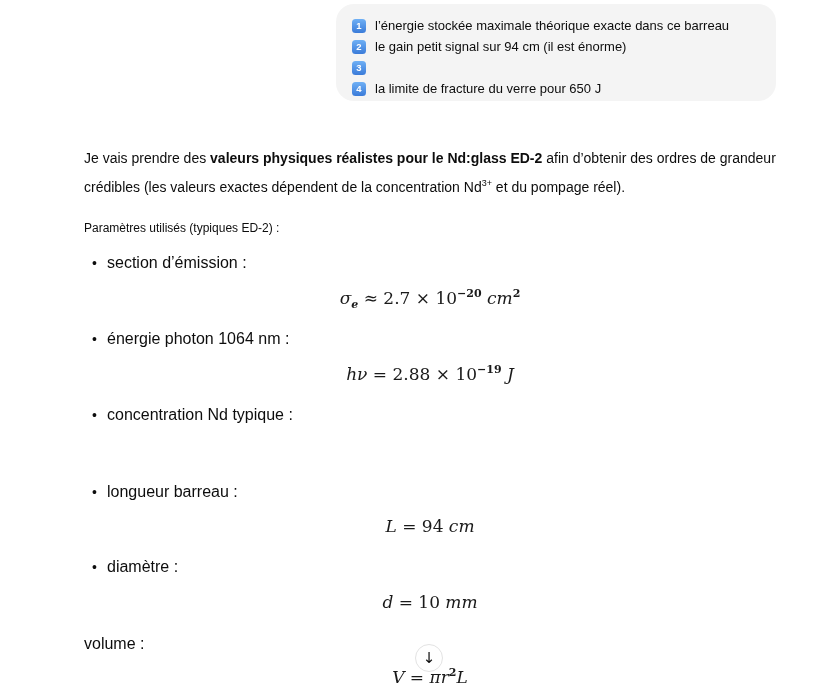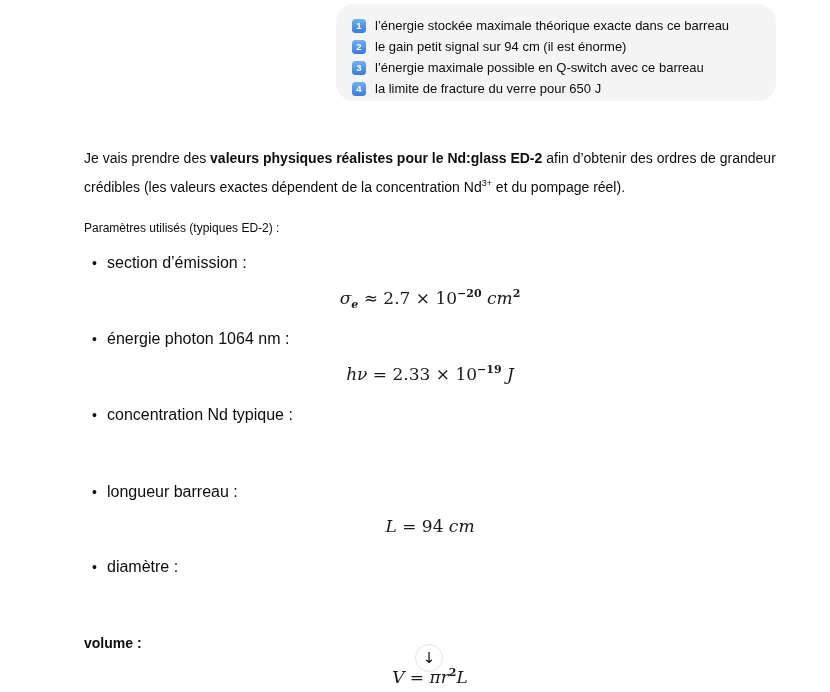--- a/index.html
+++ b/index.html
@@ -59,21 +59,21 @@
   .bullet-label{font-size:16px;}
   .formula{
     text-align:center;
     font-family:"DejaVu Serif", serif;
     font-size:17px;
     color:var(--math);
   }
   .formula .seg-r{font-style:normal;}
   .formula sup,.formula sub{font-size:11px;font-weight:bold;}
   .formula sub.seg-subi{font-style:italic;}
-  .volume-label{top:635px;font-size:14px;font-weight:bold;}
+  .volume-label{top:635px;font-size:16px;}
   
   .scroll-btn{
     position:absolute;
     left:415px;top:644px;
     width:28px;height:28px;
     border-radius:50%;
     background:#ffffff;
     border:1px solid var(--btn-border);
     display:flex;align-items:center;justify-content:center;
     cursor:pointer;
@@ -93,21 +93,20 @@
     <div class="bubble-row">
       <span class="badge">1</span>
       <span class="bubble-text">l’énergie stockée maximale théorique exacte dans ce barreau</span>
     </div>
     <div class="bubble-row">
       <span class="badge">2</span>
       <span class="bubble-text">le gain petit signal sur 94 cm (il est énorme)</span>
     </div>
     <div class="bubble-row">
       <span class="badge">3</span>
-      <span class="bubble-text">l’énergie maximale possible en Q-switch avec ce barreau</span>
     </div>
     <div class="bubble-row">
       <span class="badge">4</span>
       <span class="bubble-text">la limite de fracture du verre pour 650 J</span>
     </div>
   </div>
 
   <p class="assistant-block intro" style="top:146px"><span class="seg-r">Je vais prendre des </span><span class="seg-b">valeurs physiques réalistes pour le Nd:glass ED-2</span><span class="seg-r"> afin d’obtenir des ordres de grandeur</span><br><span class="seg-r">crédibles (les valeurs exactes dépendent de la concentration Nd</span><sup class="seg-sup">3+</sup><span class="seg-r"> et du pompage réel).</span></p>
 
   <p class="assistant-block params-heading" style="top:221px">Paramètres utilisés (typiques ED-2) :</p>
@@ -115,37 +114,38 @@
   <div class="assistant-block bullet-row" style="top:254px">
     <span class="bullet-dot">•</span>
     <span class="bullet-label">section d’émission :</span>
   </div>
   <div class="assistant-block formula" style="top:287px"><span class="seg-i">σ</span><sub class="seg-subi">e</sub><span class="seg-r"> ≈ </span><span class="seg-r">2.7</span><span class="seg-r"> × </span><span class="seg-r">10</span><sup class="seg-sup">−20</sup><span class="seg-i"> cm</span><sup class="seg-sup">2</sup></div>
 
   <div class="assistant-block bullet-row" style="top:330px">
     <span class="bullet-dot">•</span>
     <span class="bullet-label">énergie photon 1064 nm :</span>
   </div>
-  <div class="assistant-block formula" style="top:363px"><span class="seg-i">hν</span><span class="seg-r"> = </span><span class="seg-r">2.33</span><span class="seg-r"> × </span><span class="seg-r">10</span><sup class="seg-sup">−19</sup><span class="seg-i"> J</span></div>
+  <div class="assistant-block formula" style="top:363px"><span class="seg-i">hν</span><span class="seg-r"> = </span><span class="seg-r">2.88</span><span class="seg-r"> × </span><span class="seg-r">10</span><sup class="seg-sup">−19</sup><span class="seg-i"> J</span></div>
 
   <div class="assistant-block bullet-row" style="top:406px">
     <span class="bullet-dot">•</span>
     <span class="bullet-label">concentration Nd typique :</span>
   </div>
 
   <div class="assistant-block bullet-row" style="top:483px">
     <span class="bullet-dot">•</span>
     <span class="bullet-label">longueur barreau :</span>
   </div>
   <div class="assistant-block formula" style="top:516px"><span class="seg-i">L</span><span class="seg-r"> = </span><span class="seg-r">94</span><span class="seg-i"> cm</span></div>
 
   <div class="assistant-block bullet-row" style="top:558px">
     <span class="bullet-dot">•</span>
     <span class="bullet-label">diamètre :</span>
   </div>
+  <div class="assistant-block formula" style="top:592px"><span class="seg-i">d</span><span class="seg-r"> = </span><span class="seg-r">10</span><span class="seg-i"> mm</span></div>
 
   <p class="assistant-block volume-label" style="top:635px">volume :</p>
   <div class="assistant-block formula" style="top:666px"><span class="seg-i">V</span><span class="seg-r"> = </span><span class="seg-i">πr</span><sup class="seg-sup">2</sup><span class="seg-i">L</span></div>
 
   <button class="scroll-btn">
     <span>↓</span>
   </button>
 
 </div>
 

